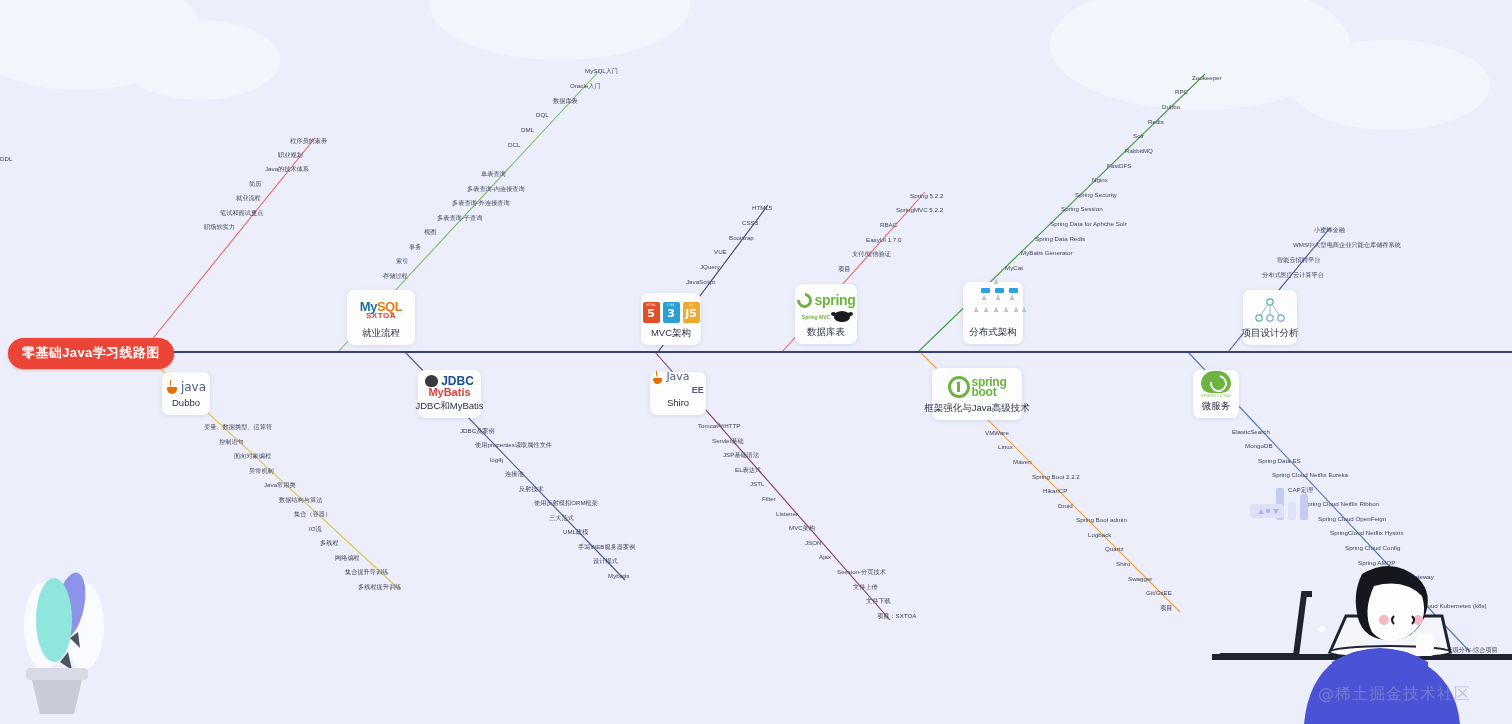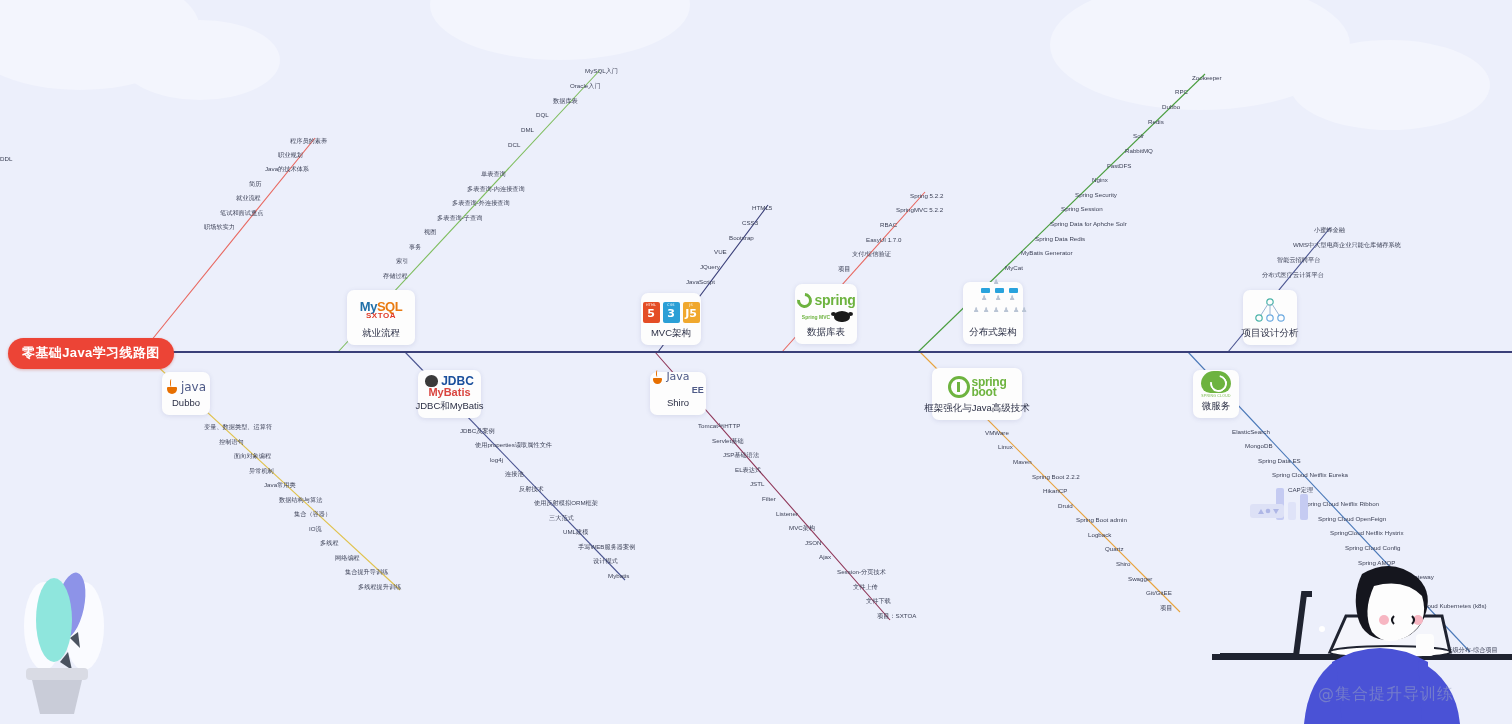--- a/index.html
+++ b/index.html
@@ -480,14 +480,14 @@
     <ellipse cx="36" cy="62" rx="20" ry="44" fill="#fafbff"></ellipse>
     <ellipse cx="76" cy="62" rx="20" ry="44" fill="#fafbff"></ellipse>
     <ellipse cx="62" cy="42" rx="14" ry="34" fill="#8d93e8" transform="rotate(12 62 42)"></ellipse>
     <path d="M62 74 l10 10 l-2 -16 z" fill="#4b5360"></path>
     <ellipse cx="46" cy="56" rx="18" ry="42" fill="#8fe6dd"></ellipse>
     <path d="M52 98 l12 8 l-4 -18 z" fill="#4b5360"></path>
     <rect x="18" y="104" width="62" height="12" rx="4" fill="#d9dbe4"></rect>
     <path d="M24 116 L74 116 L66 150 L32 150 Z" fill="#c9ccd8"></path>
   </svg>
 
-  <div class="watermark">@集合提升导训练</div>
+  <div class="watermark">@稀土掘金技术社区</div>
 </div>
 
 </body></html>

